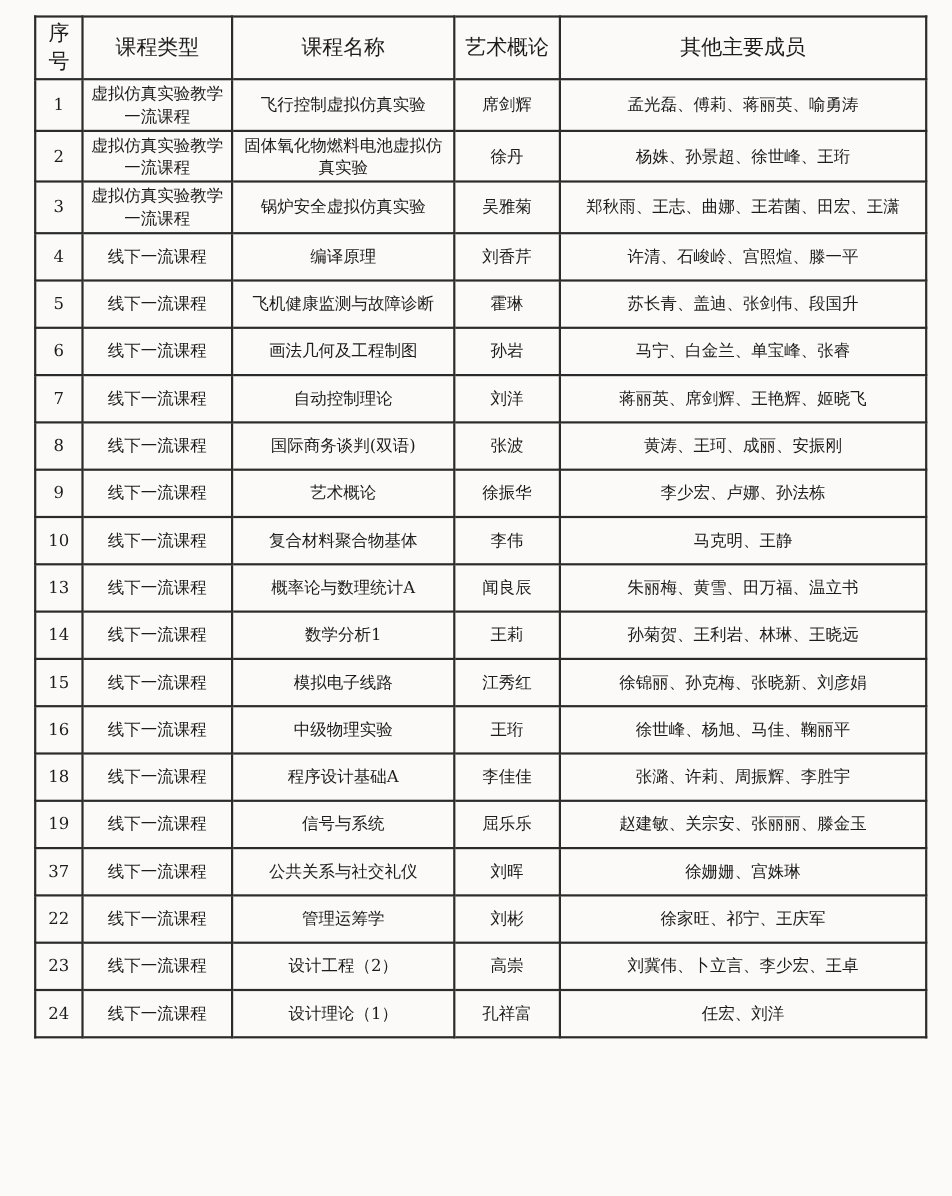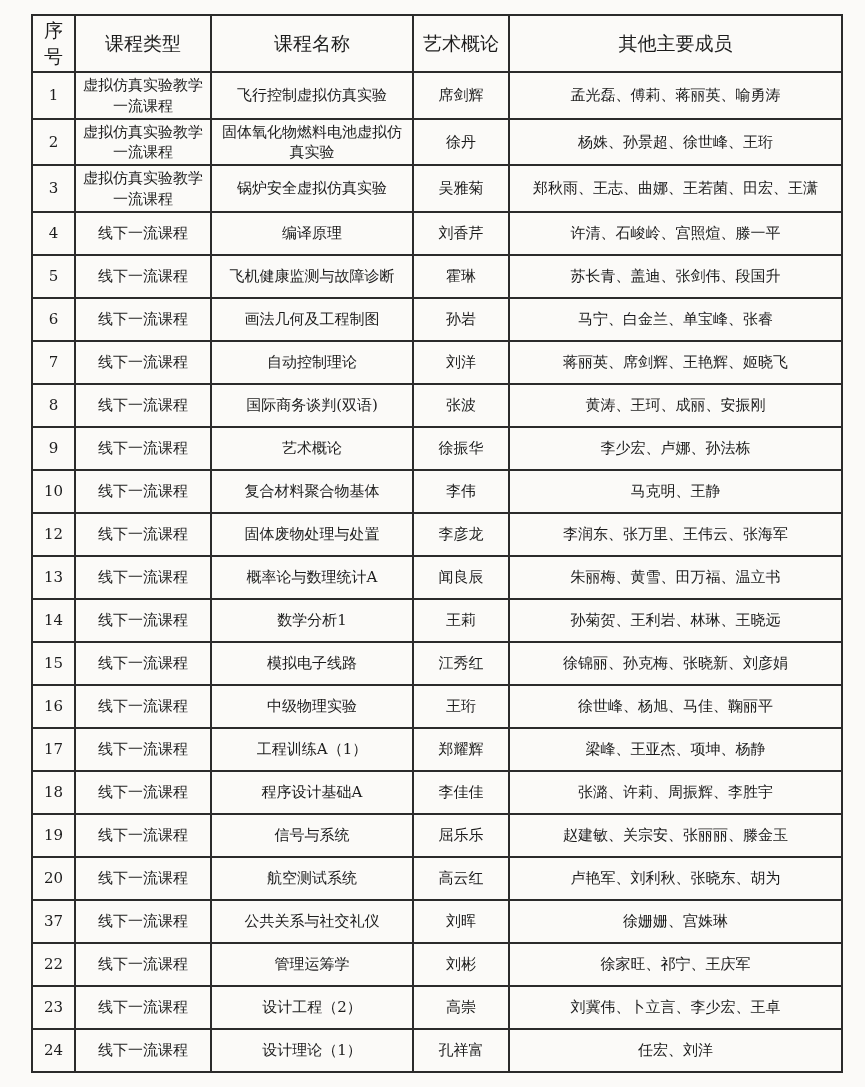--- a/index.html
+++ b/index.html
@@ -147,27 +147,20 @@
 
   <tr>
     <td class="num-cell">10</td>
     <td>线下一流课程</td>
     <td>复合材料聚合物基体</td>
     <td>李伟</td>
     <td>马克明、王静</td>
   </tr>
 
 
-  <tr>
-    <td class="num-cell">12</td>
-    <td>线下一流课程</td>
-    <td>固体废物处理与处置</td>
-    <td>李彦龙</td>
-    <td>李润东、张万里、王伟云、张海军</td>
-  </tr>
 
   <tr>
     <td class="num-cell">13</td>
     <td>线下一流课程</td>
     <td>概率论与数理统计A</td>
     <td>闻良辰</td>
     <td>朱丽梅、黄雪、田万福、温立书</td>
   </tr>
 
   <tr>
@@ -187,51 +180,37 @@
   </tr>
 
   <tr>
     <td class="num-cell">16</td>
     <td>线下一流课程</td>
     <td>中级物理实验</td>
     <td>王珩</td>
     <td>徐世峰、杨旭、马佳、鞠丽平</td>
   </tr>
 
-  <tr>
-    <td class="num-cell">17</td>
-    <td>线下一流课程</td>
-    <td>工程训练A（1）</td>
-    <td>郑耀辉</td>
-    <td>梁峰、王亚杰、项坤、杨静</td>
-  </tr>
 
   <tr>
     <td class="num-cell">18</td>
     <td>线下一流课程</td>
     <td>程序设计基础A</td>
     <td>李佳佳</td>
     <td>张潞、许莉、周振辉、李胜宇</td>
   </tr>
 
   <tr>
     <td class="num-cell">19</td>
     <td>线下一流课程</td>
     <td>信号与系统</td>
     <td>屈乐乐</td>
     <td>赵建敏、关宗安、张丽丽、滕金玉</td>
   </tr>
 
-  <tr>
-    <td class="num-cell">20</td>
-    <td>线下一流课程</td>
-    <td>航空测试系统</td>
-    <td>高云红</td>
-    <td>卢艳军、刘利秋、张晓东、胡为</td>
-  </tr>
 
   <tr>
     <td class="num-cell">37</td>
     <td>线下一流课程</td>
     <td>公共关系与社交礼仪</td>
     <td>刘晖</td>
     <td>徐姗姗、宫姝琳</td>
   </tr>
 
   <tr>

